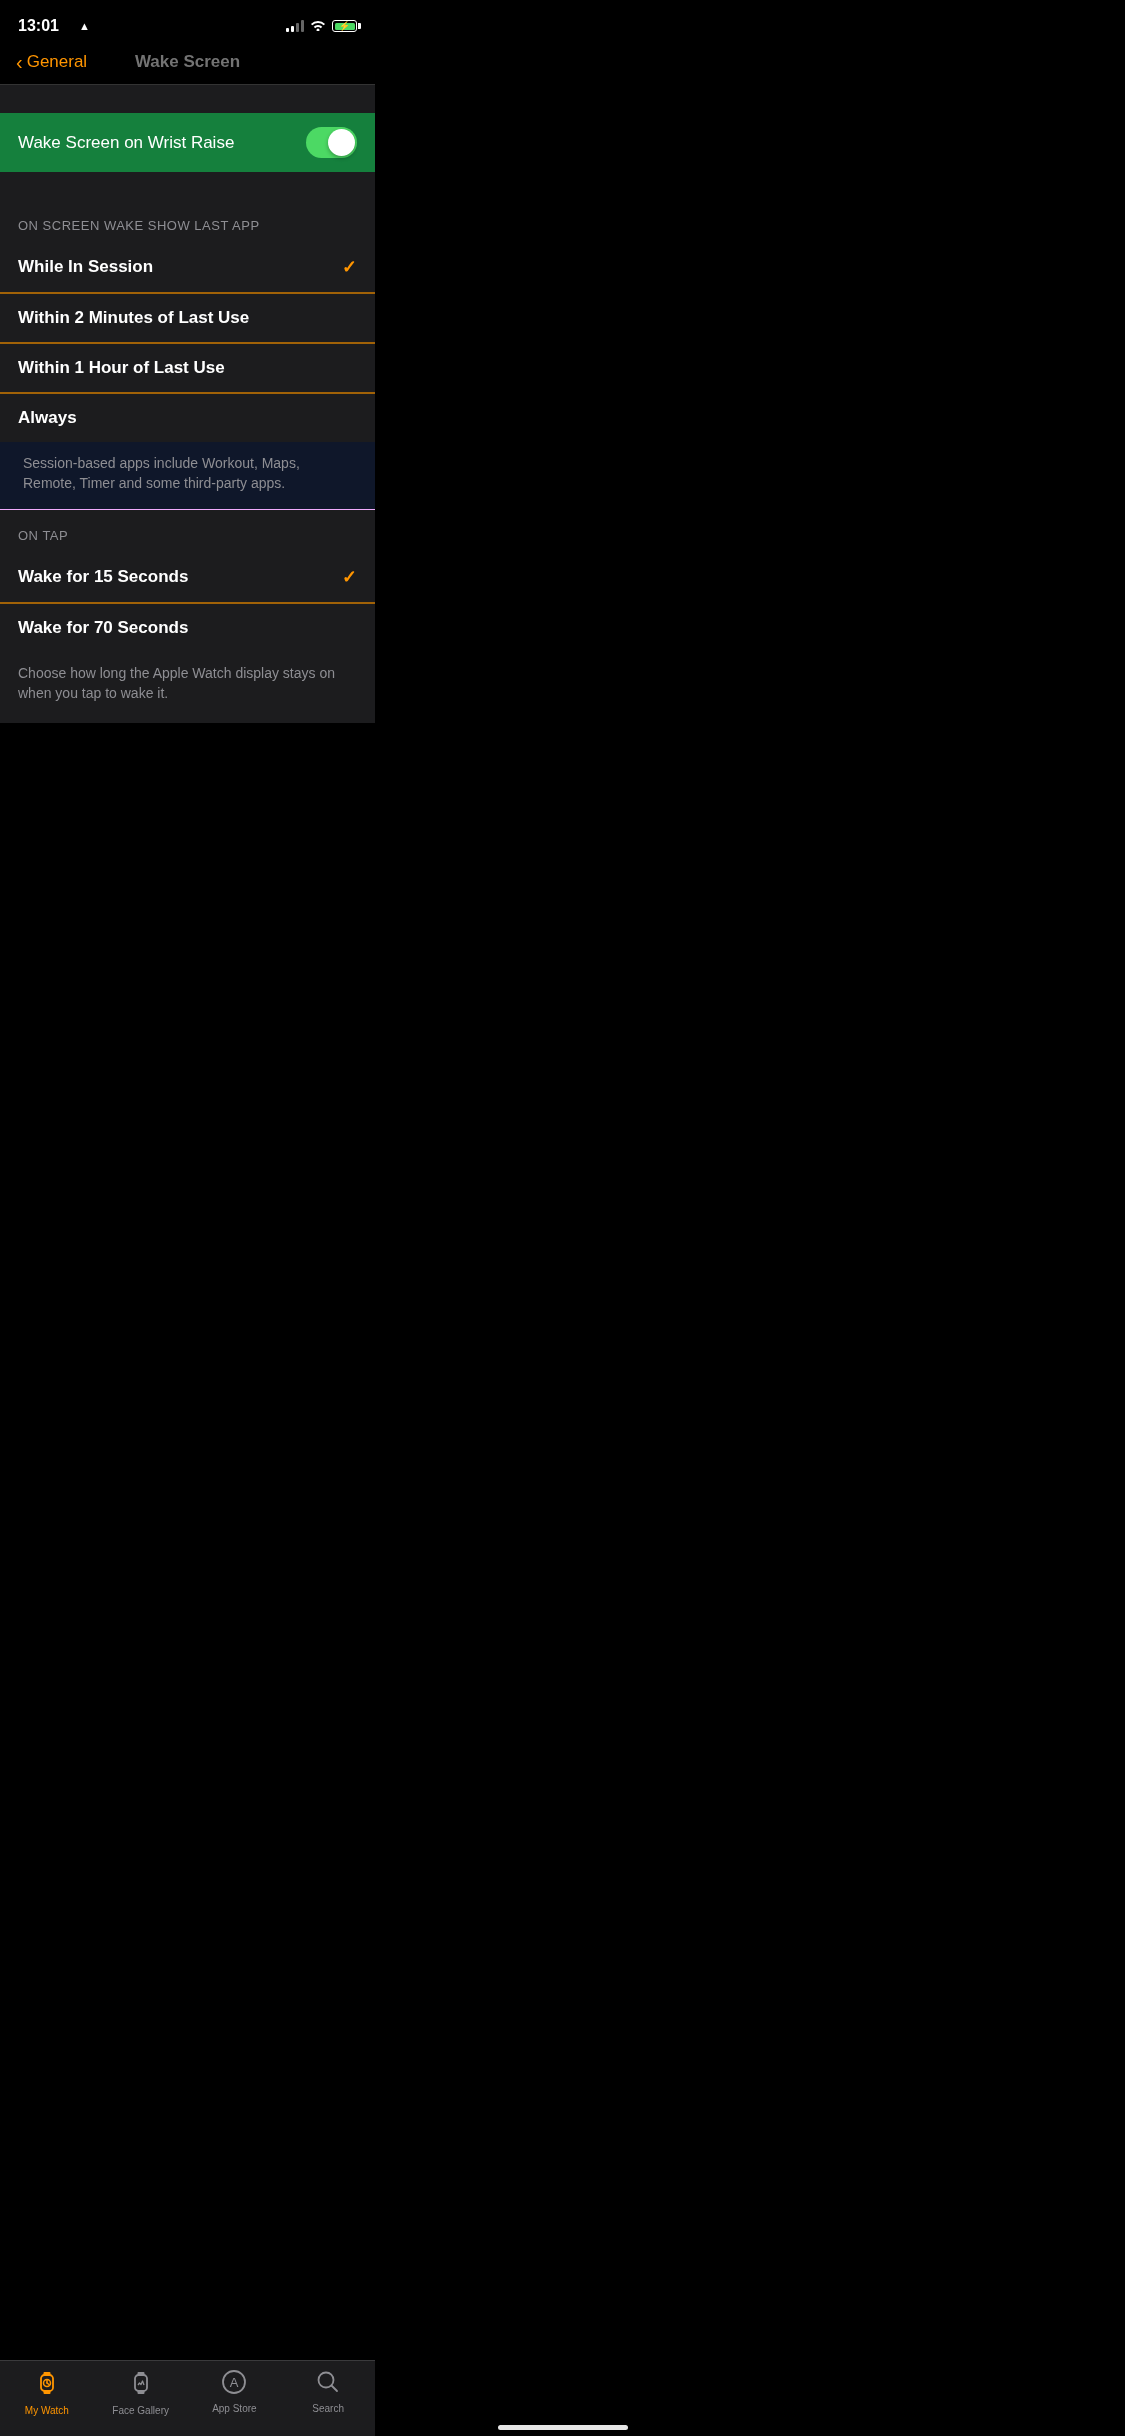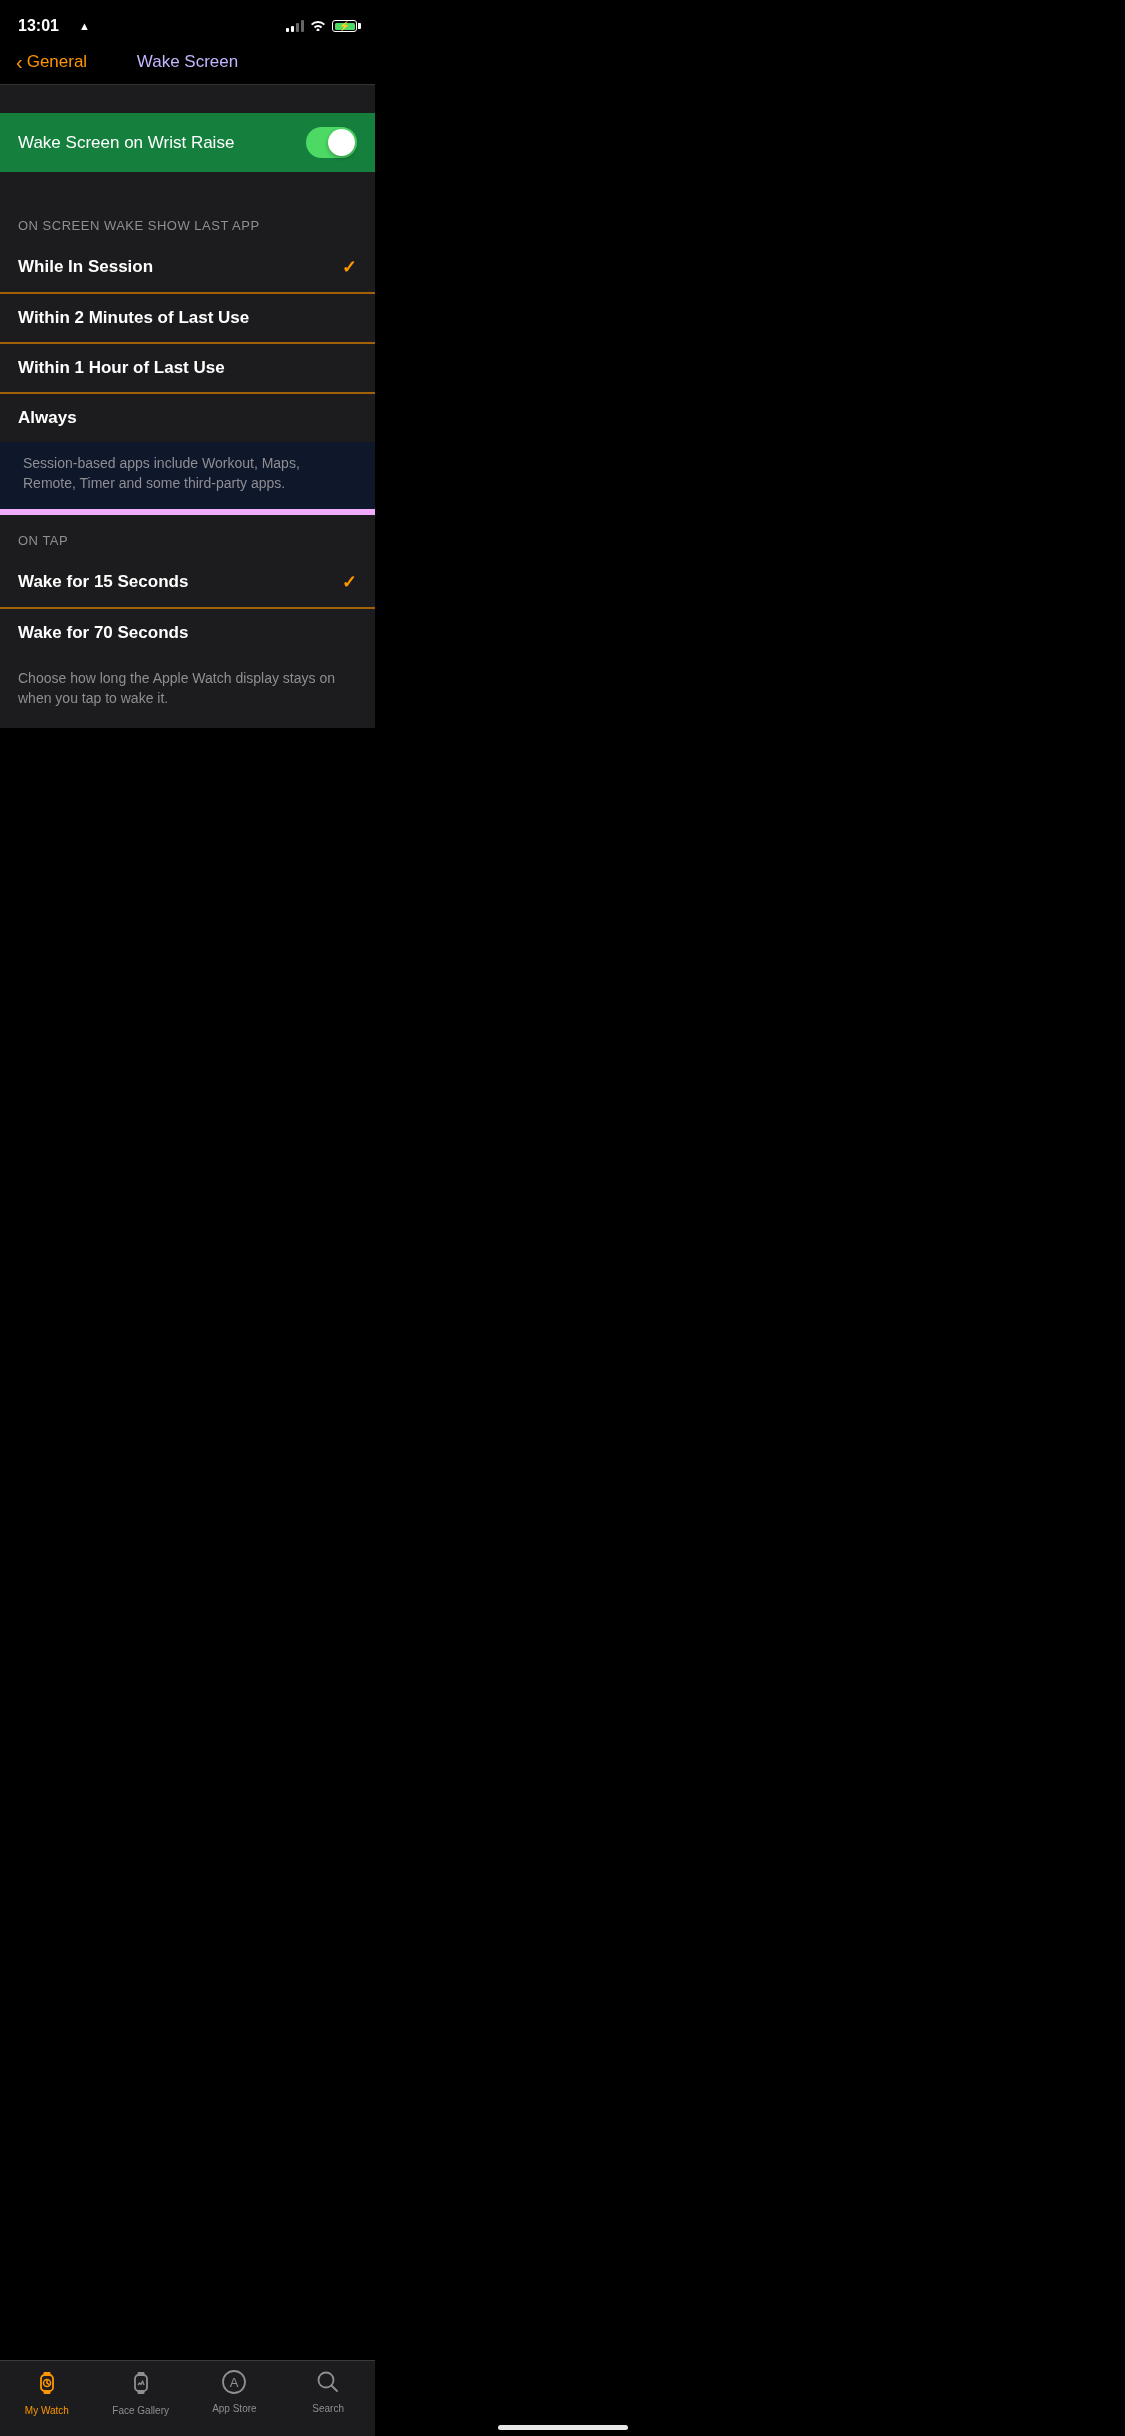--- a/index.html
+++ b/index.html
@@ -107,22 +107,22 @@
       color: #FF9500;
       font-size: 17px;
       cursor: pointer;
     }
     .back-chevron {
       font-size: 20px;
       font-weight: 300;
     }
     .nav-title {
       font-size: 17px;
-      font-weight: 400;
-      color: #c4b5fd;
+      font-weight: 700;
+      color: #737373;
     }
 
     
     .divider-full {
       height: 1px;
       background: #333;
       margin: 0;
     }
 
     
@@ -206,21 +206,21 @@
       background: #0f172a;
       font-size: 14px;
       color: #8e8e93;
       line-height: 1.4;
     }
 
     
     .on-tap-header {
       padding: 16px 18px 8px;
       background: #1c1c1e;
-      border-top: 6px solid #f0abfc;
+      border-top: 1px solid #f0abfc;
     }
 
     
     .bottom-description {
       padding: 12px 18px 20px;
       background: #1c1c1e;
       font-size: 14px;
       color: #8e8e93;
       line-height: 1.4;
     }

